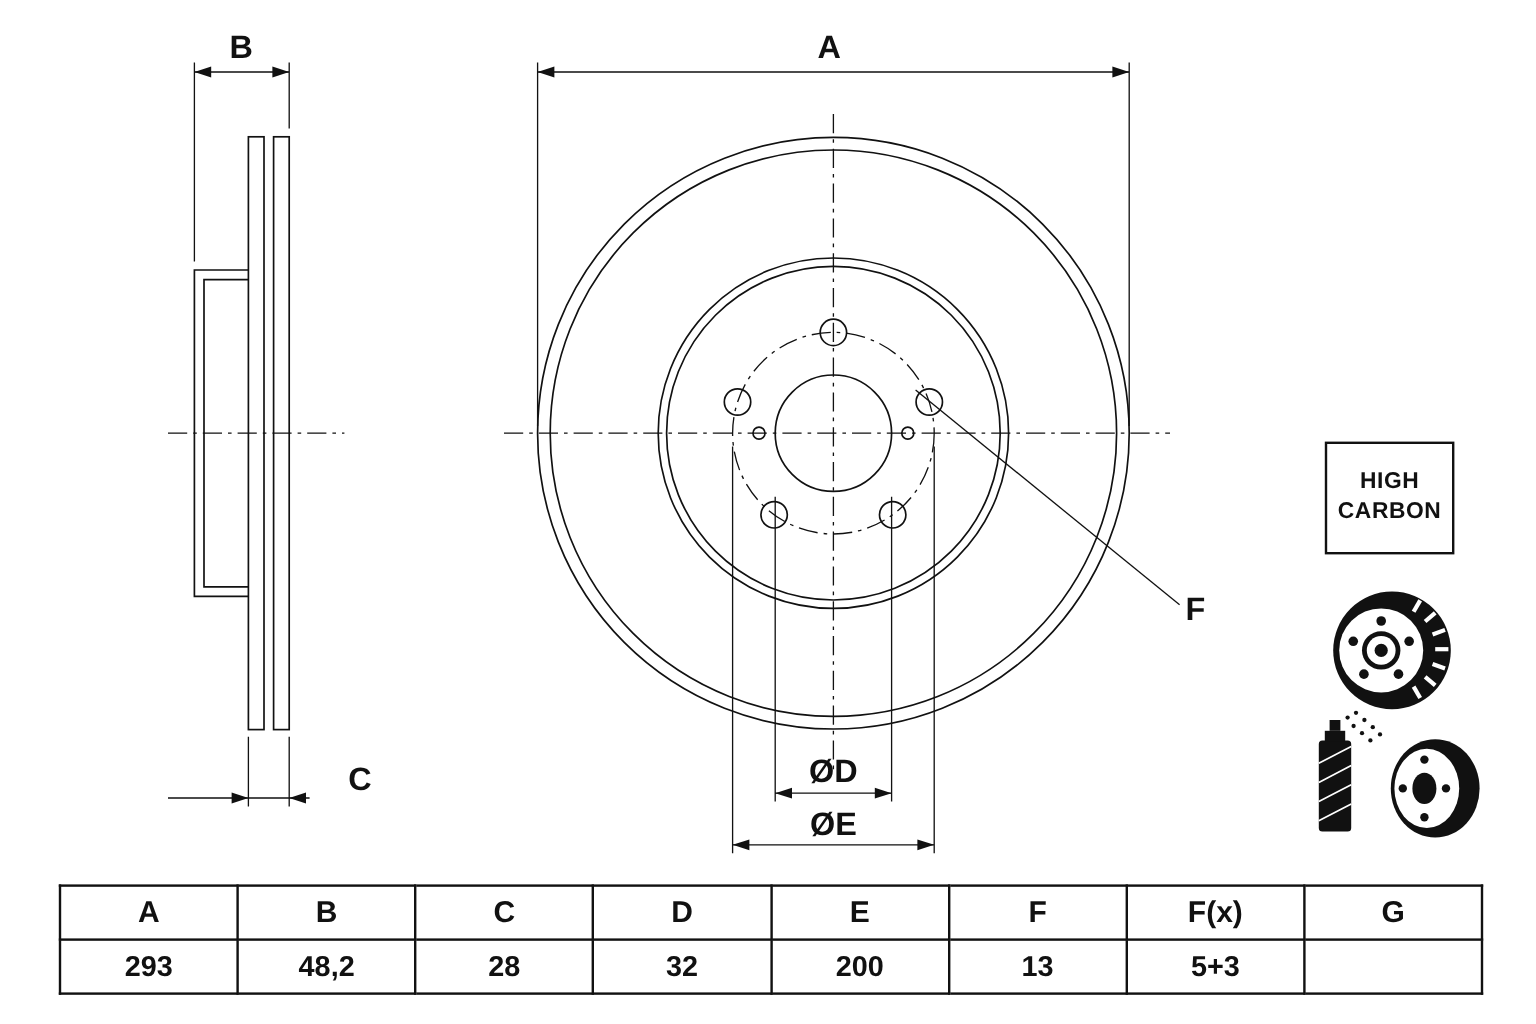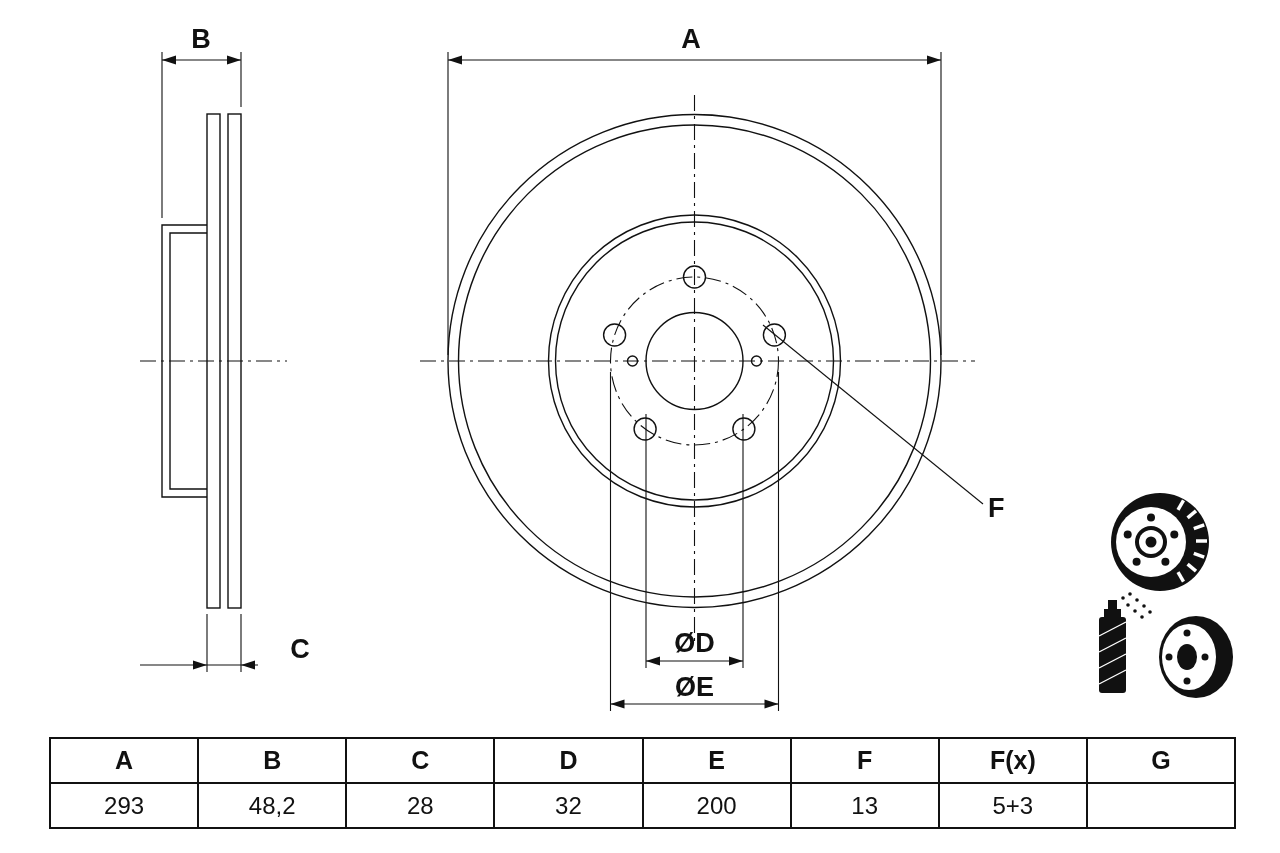--- a/index.html
+++ b/index.html
@@ -39,21 +39,21 @@
     table-layout: fixed;
   }
   .spec-table th, .spec-table td {
     border: 2px solid #111;
     text-align: center;
     vertical-align: middle;
     height: 45px;
     background: #fff;
   }
   .spec-table th { font-size: 25px; font-weight: bold; }
-  .spec-table td { font-size: 24px; font-weight: normal; }
+  .spec-table td { font-size: 24px; font-weight: bold; }
 </style>
 </head>
 <body>
 
 <div class="page">
 
   <svg class="drawing-svg" width="1280" height="735" viewBox="0 0 1280 735">
 
     <g stroke="#111" fill="none" stroke-width="1.4">
 
@@ -171,20 +171,24 @@
         <ellipse cx="1189" cy="657" rx="27" ry="33" fill="#fff"></ellipse>
         <ellipse cx="1187" cy="657" rx="10" ry="13" fill="#111"></ellipse>
         <circle cx="1187" cy="633" r="3.5" fill="#111"></circle>
         <circle cx="1187" cy="681" r="3.5" fill="#111"></circle>
         <circle cx="1169" cy="657" r="3.5" fill="#111"></circle>
         <circle cx="1205" cy="657" r="3.5" fill="#111"></circle>
       </g>
     </g>
   </svg>
 
+  <div class="hc-box">
+    <span>HIGH</span>
+    <span>CARBON</span>
+  </div>
 
   <table class="spec-table">
     <thead>
       <tr>
         <th>A</th>
         <th>B</th>
         <th>C</th>
         <th>D</th>
         <th>E</th>
         <th>F</th>

